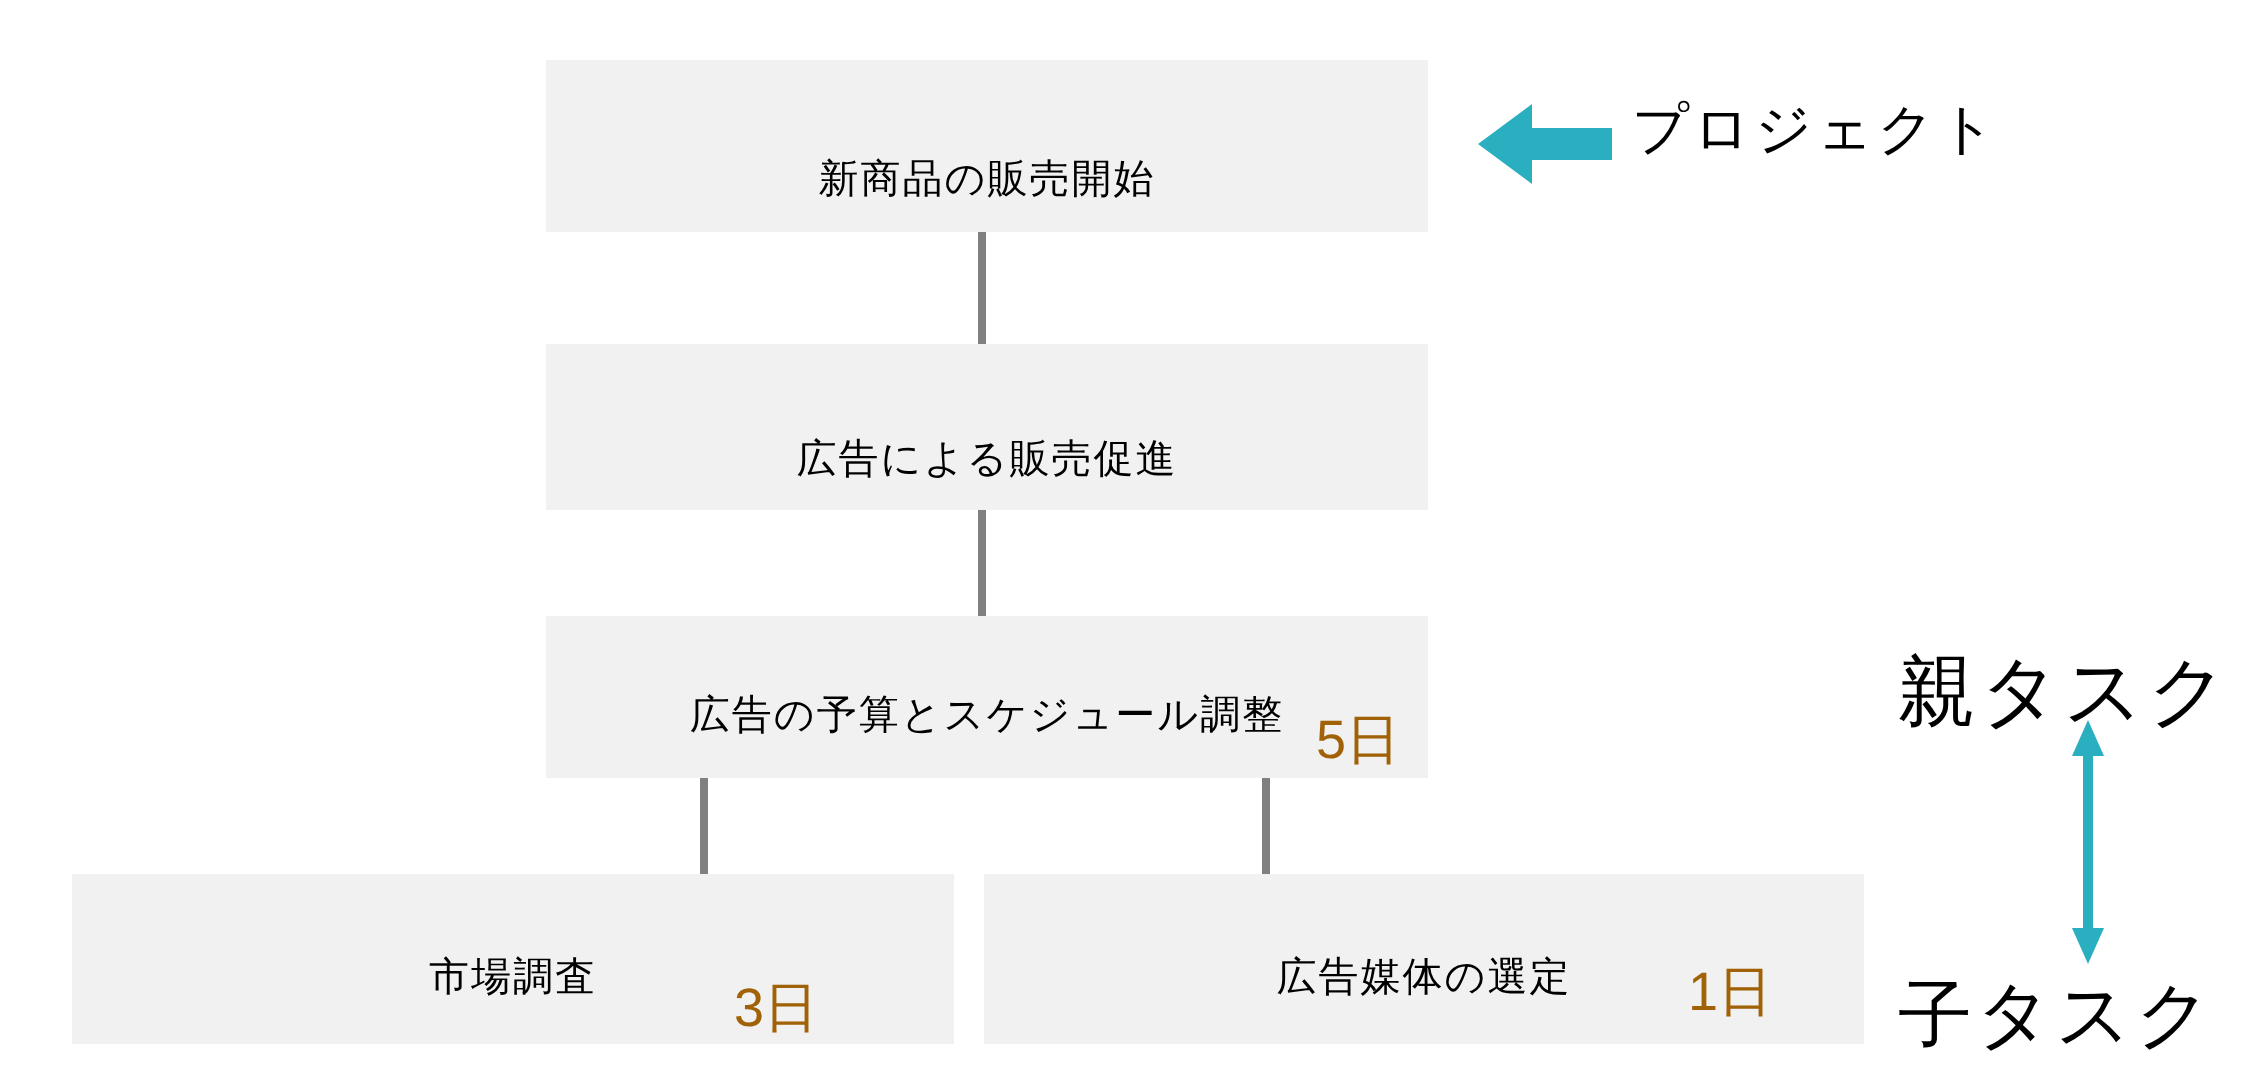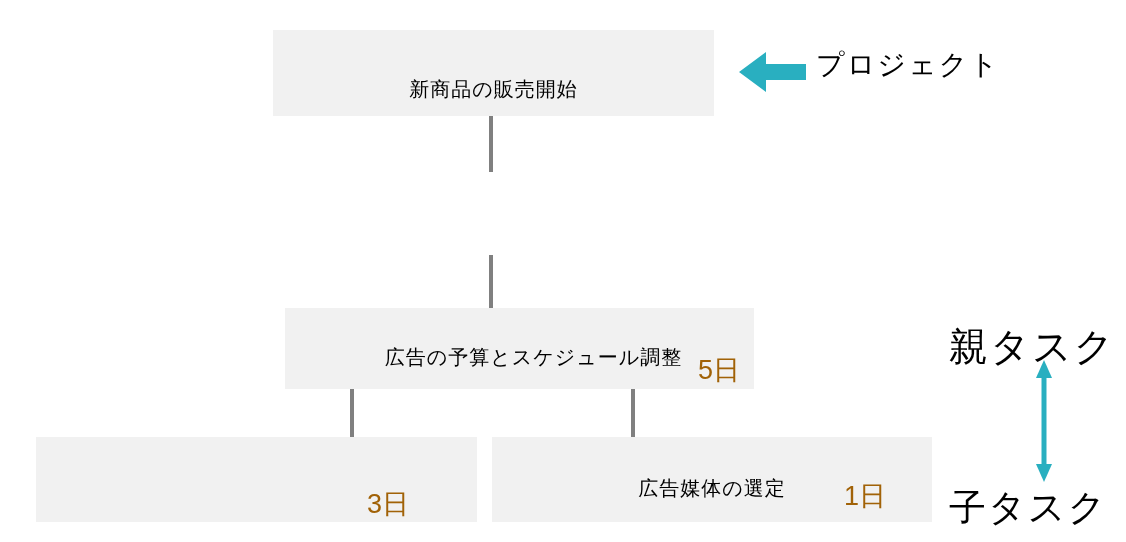--- a/index.html
+++ b/index.html
@@ -34,21 +34,21 @@
     position: absolute;
     color: #a16207;
     font-size: 27px;
     font-weight: 400;
     line-height: 1;
     white-space: nowrap;
   }
 
   #node-project     { left: 273px; top: 30px;  width: 441px; height: 86px; }
   #node-promotion   { left: 273px; top: 172px; width: 441px; height: 83px; }
-  #node-parent      { left: 285px; top: 308px; width: 441px; height: 81px; padding-left: 28px; }
+  #node-parent      { left: 273px; top: 308px; width: 441px; height: 81px; }
   #node-child-left  { left: 36px;  top: 437px; width: 441px; height: 85px; }
   #node-child-right { left: 492px; top: 437px; width: 440px; height: 85px; }
 
   #node-parent .duration      { right: 14px; bottom: 5px; }
   #node-child-left .duration  { right: 68px; bottom: 4px; }
   #node-child-right .duration { right: 46px; bottom: 12px; }
 
   
   .connector {
     position: absolute;
@@ -78,27 +78,31 @@
 </style>
 </head>
 <body>
 
 <div class="canvas">
 
   <div class="node" id="node-project">
     <span class="node-label">新商品の販売開始</span>
   </div>
 
+  <div class="node" id="node-promotion">
+    <span class="node-label">広告による販売促進</span>
+  </div>
 
   <div class="node with-duration" id="node-parent">
     <span class="node-label">広告の予算とスケジュール調整</span>
     <span class="duration">5日</span>
   </div>
 
   <div class="node with-duration" id="node-child-left">
+    <span class="node-label">市場調査</span>
     <span class="duration">3日</span>
   </div>
 
   <div class="node with-duration" id="node-child-right">
     <span class="node-label">広告媒体の選定</span>
     <span class="duration">1日</span>
   </div>
 
   <div class="connector" id="connector-1"></div>
   <div class="connector" id="connector-2"></div>

